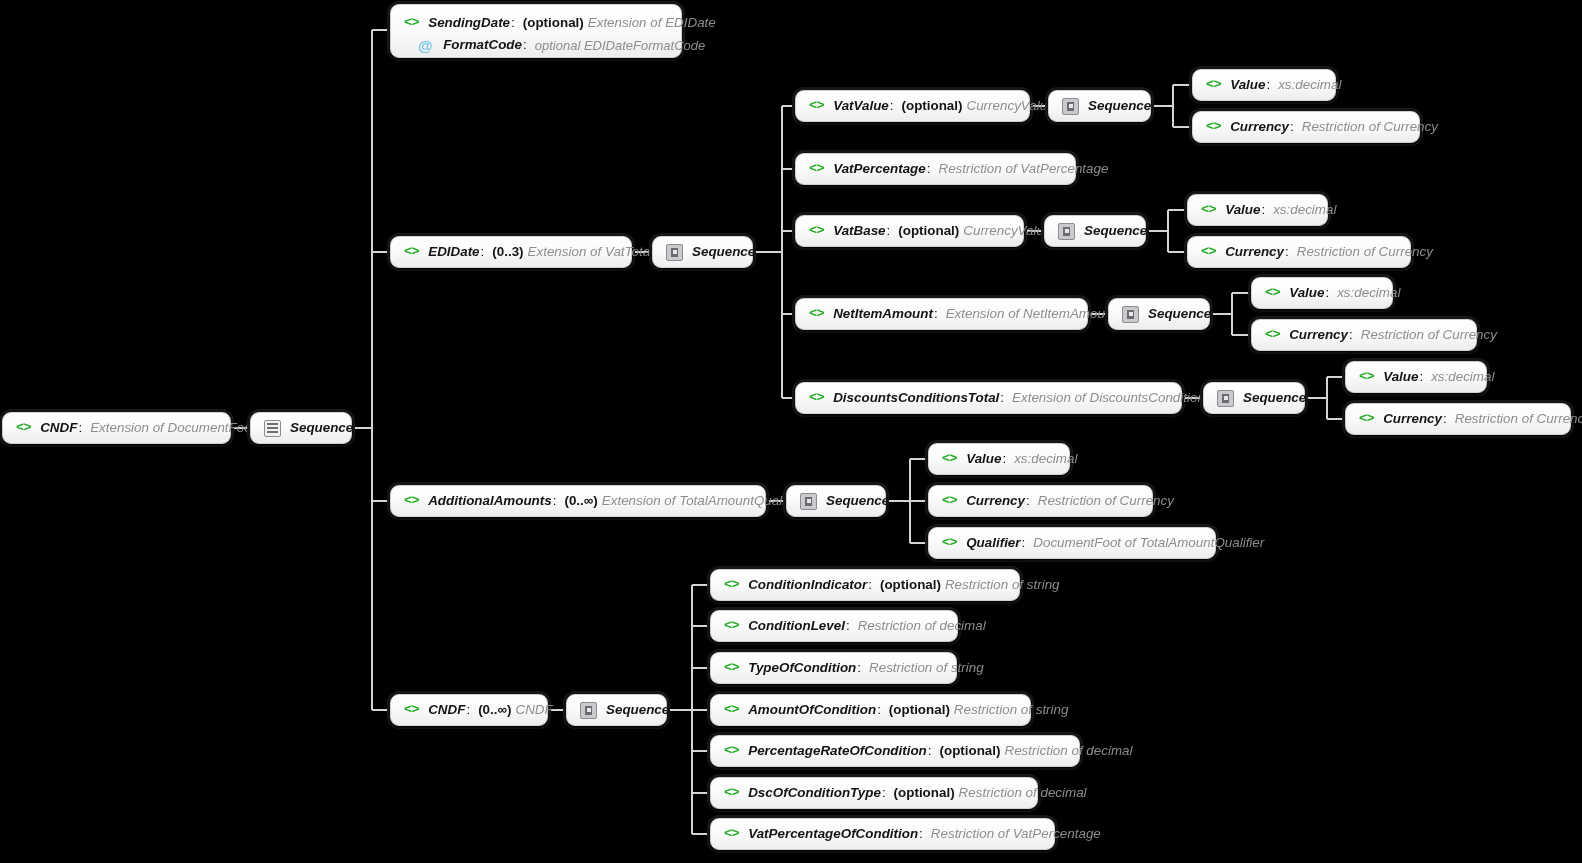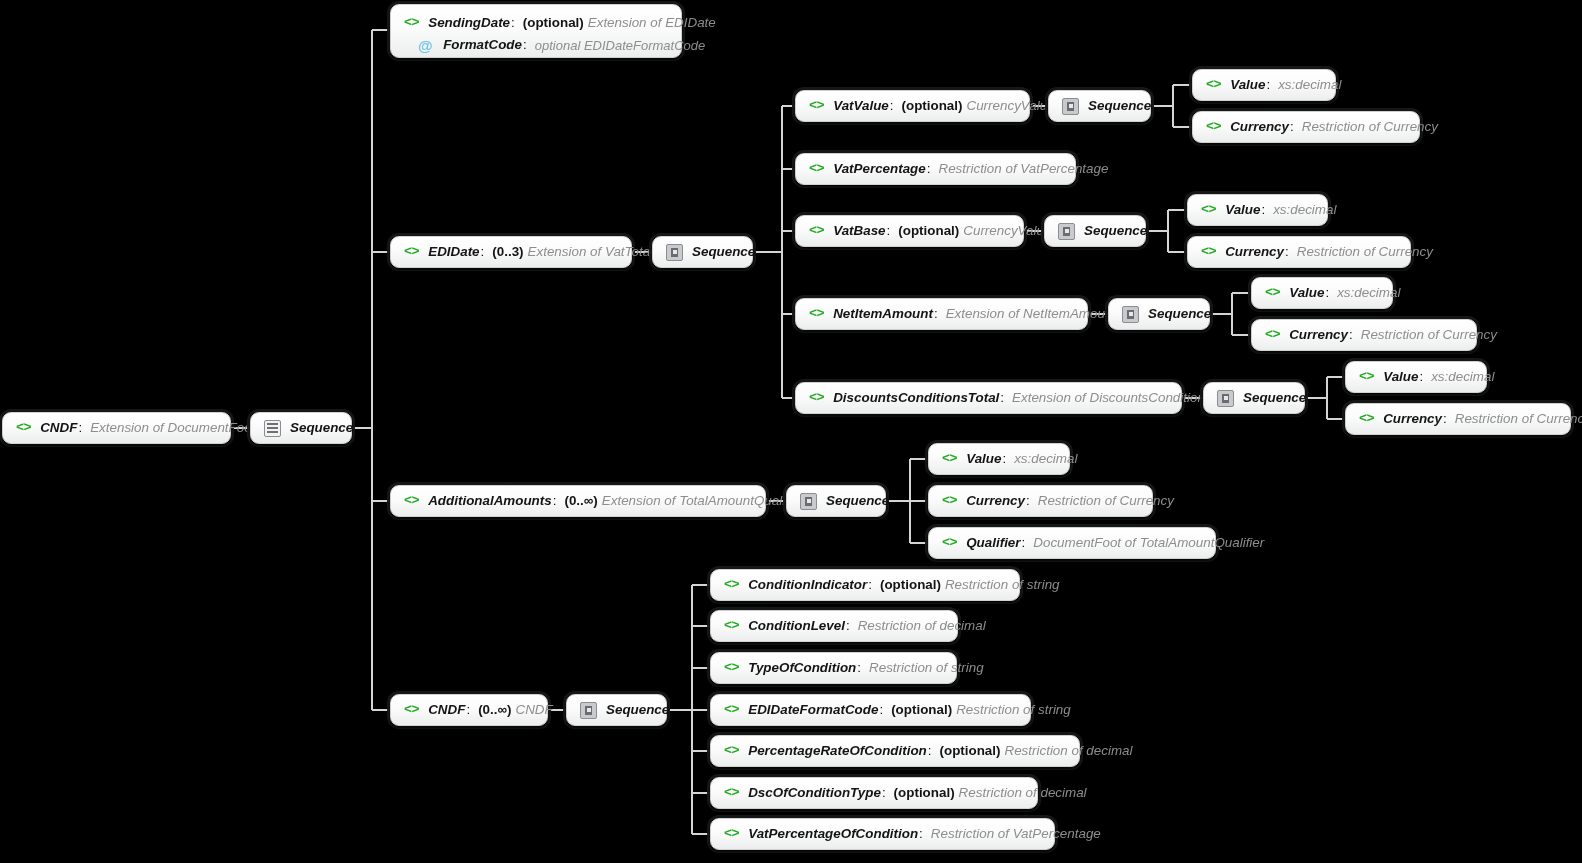--- a/index.html
+++ b/index.html
@@ -333,21 +333,21 @@
     <span class="ty">Restriction of decimal</span>
   </div>
   <div class="node" style="left:710px;top:652px;width:247px;height:32px;">
     <span class="ico ico-elem">&lt;&gt;</span>
     <span class="nm">TypeOfCondition</span>
     <span class="sep">:</span>
     <span class="ty">Restriction of string</span>
   </div>
   <div class="node" style="left:710px;top:694px;width:321px;height:32px;">
     <span class="ico ico-elem">&lt;&gt;</span>
-    <span class="nm">EDIDateFormatCode</span>
+    <span class="nm">AmountOfCondition</span>
     <span class="sep">:</span>
     <span class="card">(optional)</span>
     <span class="ty">Restriction of string</span>
   </div>
   <div class="node" style="left:710px;top:735px;width:370px;height:32px;">
     <span class="ico ico-elem">&lt;&gt;</span>
     <span class="nm">PercentageRateOfCondition</span>
     <span class="sep">:</span>
     <span class="card">(optional)</span>
     <span class="ty">Restriction of decimal</span>

